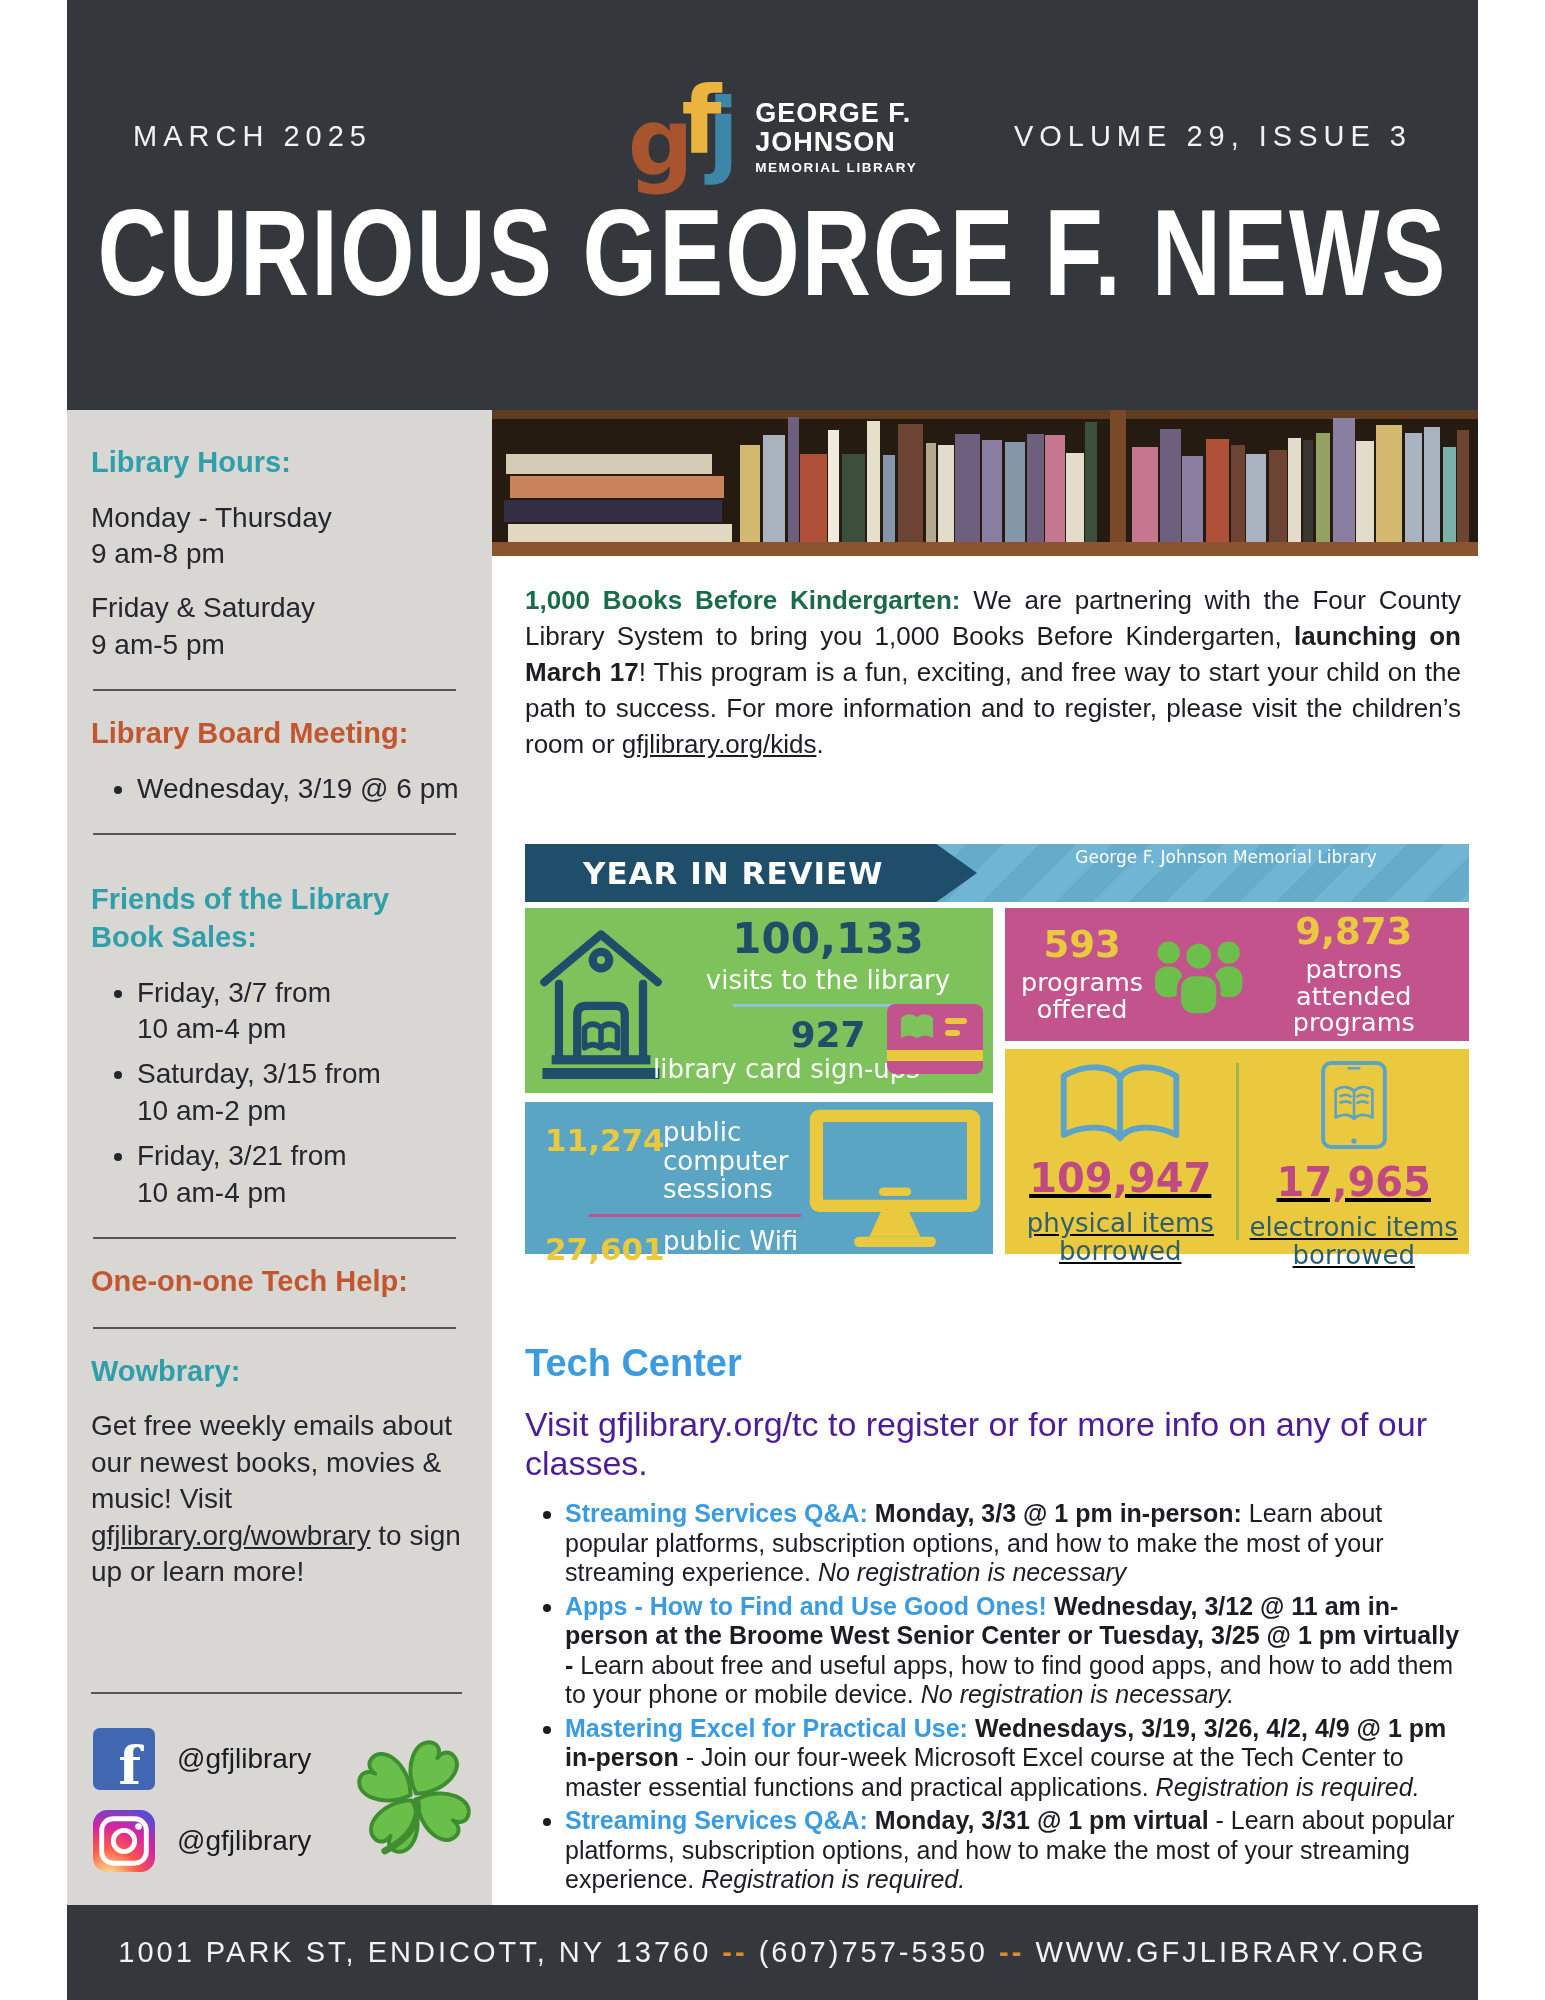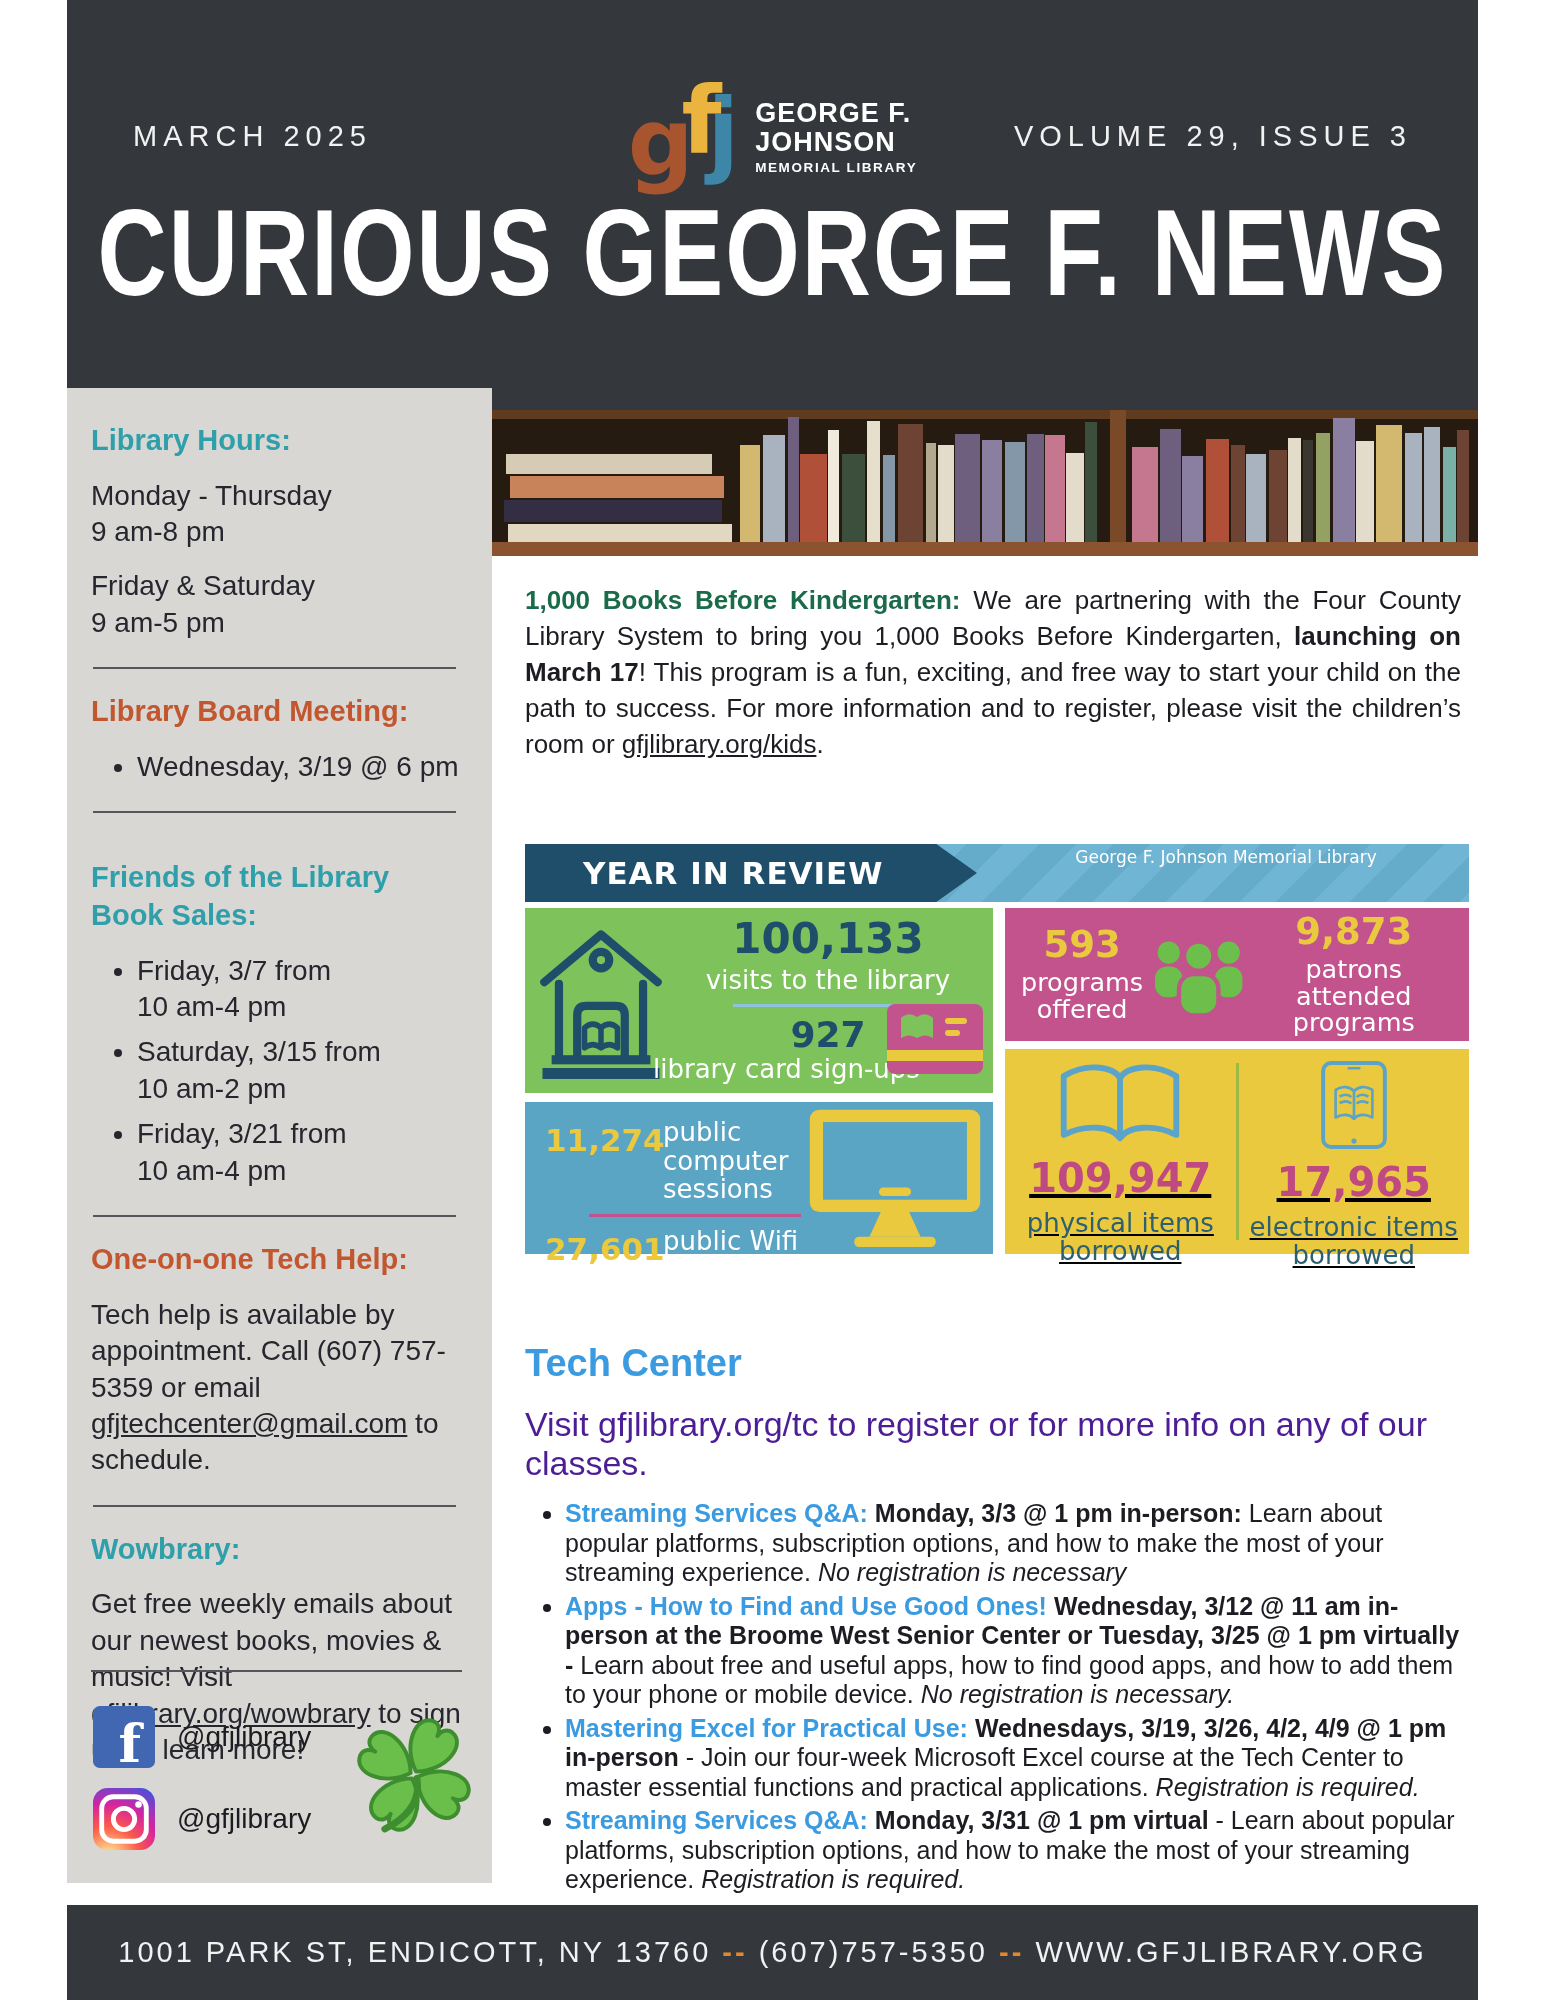--- a/index.html
+++ b/index.html
@@ -37,21 +37,21 @@
   .logo-l1,.logo-l2{font-weight:700;font-size:27px;letter-spacing:1px;}
   .logo-l2{margin-top:2px;}
   .logo-l3{font-weight:700;font-size:13.5px;letter-spacing:1.6px;margin-top:5px;}
   .hdr-title{position:absolute;left:0;top:196px;width:100%;text-align:center;color:#fff;
     font-weight:700;font-size:94px;letter-spacing:2px;transform:scale(1.02,1.3);transform-origin:50% 40%;white-space:nowrap;}
 
   
   .bookshelf{position:absolute;left:492px;top:410px;width:986px;height:146px;}
 
   
-  .sidebar{position:absolute;left:67px;top:388px;width:425px;height:1495px;background:var(--sidebar-bg);
+  .sidebar{position:absolute;left:67px;top:410px;width:425px;height:1495px;background:var(--sidebar-bg);
     box-sizing:border-box;padding:34px 30px 0 24px;color:var(--ink);font-size:28px;line-height:1.3;}
   .sb-h{font-weight:700;font-size:29px;margin:0 0 18px 0;}
   .sb-h.teal{color:var(--teal);}
   .sb-h.orange{color:var(--orange);}
   .sb-blocks .blk{margin-bottom:18px;}
   .sb-divider{border-top:2px solid #55555a;margin:26px 6px 24px 2px;}
   ul.sb-list{list-style:disc;margin:0 0 4px 0;padding:0 0 0 46px;}
   ul.sb-list li{margin-bottom:9px;}
   .sb-par{margin:0;}
   .seg-u{text-decoration:underline;}
@@ -218,21 +218,20 @@
     <div class="sb-h teal" style="line-height:1.3;margin-top:46px;">Friends of the Library Book Sales:</div>
     <ul class="sb-list">
         <li><span>Friday, 3/7 from</span><br><span>10 am-4 pm</span></li>
         <li><span>Saturday, 3/15 from</span><br><span>10 am-2 pm</span></li>
         <li><span>Friday, 3/21 from</span><br><span>10 am-4 pm</span></li>
       </ul>
 
     <div class="sb-divider"></div>
 
     <div class="sb-h orange">One-on-one Tech Help:</div>
-    <p class="sb-par"><span>Tech help is available by appointment. Call (607) 757-5359 or email </span><span class="seg-u">gfjtechcenter@gmail.com</span><span> to schedule.</span></p>
 
     <div class="sb-divider"></div>
 
     <div class="sb-h teal">Wowbrary:</div>
     <p class="sb-par"><span>Get free weekly emails about our newest books, movies &amp; music! Visit </span><span class="seg-u">gfjlibrary.org/wowbrary</span><span> to sign up or learn more!</span></p>
 
     <div class="sb-divider-social"></div>
 
     <div class="social-row social-fb">
       <svg width="62" height="62" viewBox="0 0 64 64">

